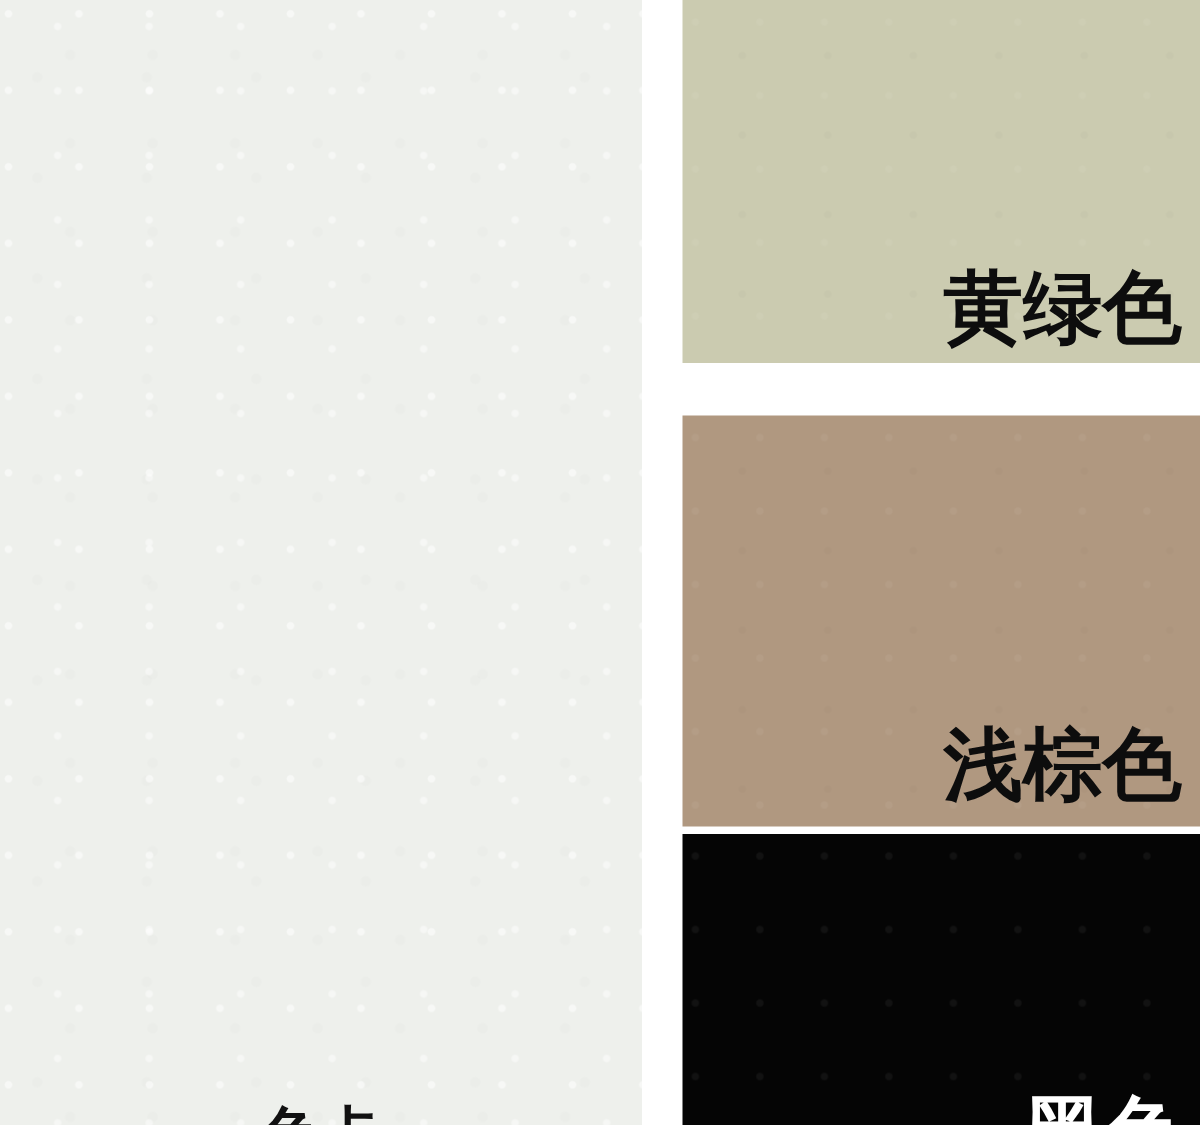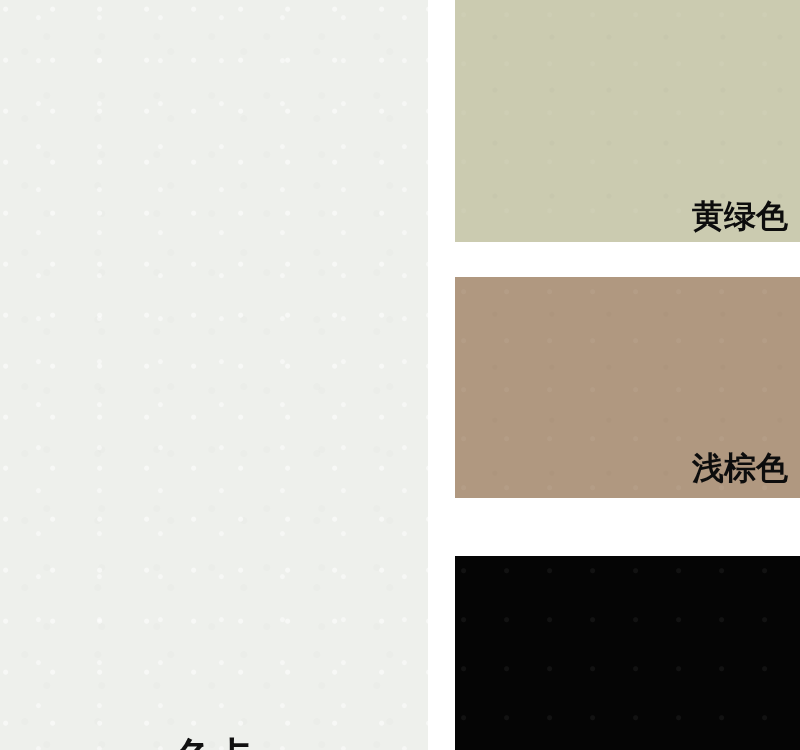--- a/index.html
+++ b/index.html
@@ -77,31 +77,31 @@
     background-image:
       radial-gradient(circle at 20% 30%, rgba(255,255,255,0.05) 0 2px, rgba(0,0,0,0) 3px),
       radial-gradient(circle at 70% 70%, rgba(0,0,0,0.018) 0 2px, rgba(0,0,0,0) 3px);
     background-size: 43px 49px, 57px 53px;
     pointer-events: none;
   }
 
   .swatch-label {
     position: absolute;
     right: 12px;
-    font-size: 32px;
+    font-size: 53px;
     font-weight: bold;
     line-height: 1;
     letter-spacing: 0px;
     white-space: nowrap;
     color: #0d0d0d;
   }
 
   
   #swatch-0 { top: 0px;   height: 242px; }
-  #swatch-1 { top: 277px; height: 221px; }
+  #swatch-1 { top: 277px; height: 274px; }
   #swatch-2 { top: 556px; height: 194px; }
 
   #swatch-0 .swatch-label { bottom: 10px; }
   #swatch-1 .swatch-label { bottom: 14px; }
   #swatch-2 .swatch-label { bottom: -32px; }
 </style>
 </head>
 <body>
 
 <div id="page" style="background: rgb(255, 255, 255);">

